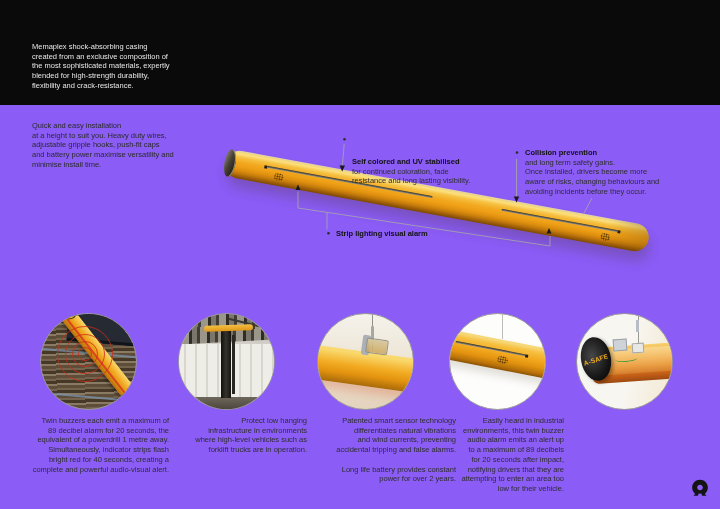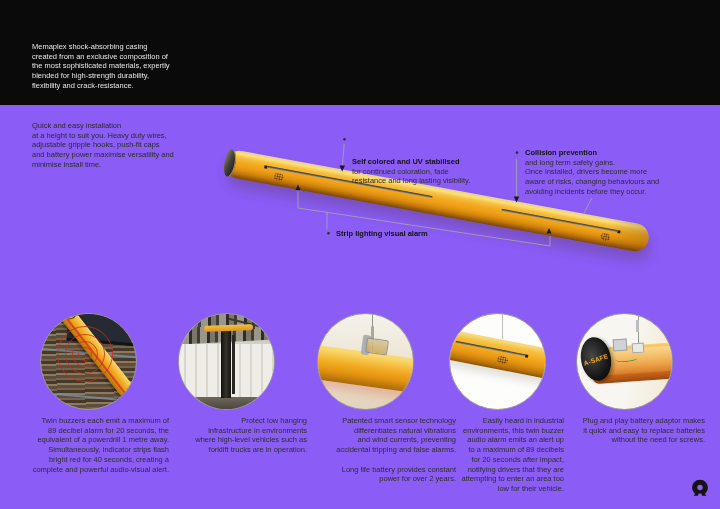--- a/index.html
+++ b/index.html
@@ -295,22 +295,19 @@
 Long life battery provides constant
 power for over 2 years.</p>
   <p class="caption pre cap-4">Easily heard in industrial
 environments, this twin buzzer
 audio alarm emits an alert up
 to a maximum of 89 decibels
 for 20 seconds after impact,
 notifying drivers that they are
 attempting to enter an area too
 low for their vehicle.</p>
-  <p class="caption pre cap-5">Plug and play battery adaptor makes
-it quick and easy to replace batteries
-without the need for screws.</p>
 
   <svg class="brand-logo" viewBox="0 0 24 24">
     <path fill="#141414" fill-rule="evenodd" d="M12 1.5 C6.2 1.5 1.5 6.2 1.5 12 c0 3.4 1.6 6.4 4.1 8.3 L3.4 23 h5.9 l0.8 -2.9 c0.6 0.1 1.2 0.2 1.9 0.2 s1.3 -0.1 1.9 -0.2 L14.7 23 h5.9 l-2.2 -2.7 c2.5 -1.9 4.1 -4.9 4.1 -8.3 C22.5 6.2 17.8 1.5 12 1.5 z
          M12 15.8 c-2.1 0 -3.8 -1.7 -3.8 -3.8 S9.9 8.2 12 8.2 s3.8 1.7 3.8 3.8 -1.7 3.8 -3.8 3.8 z"></path>
   </svg>
 
 </div>
 
 </body></html>

